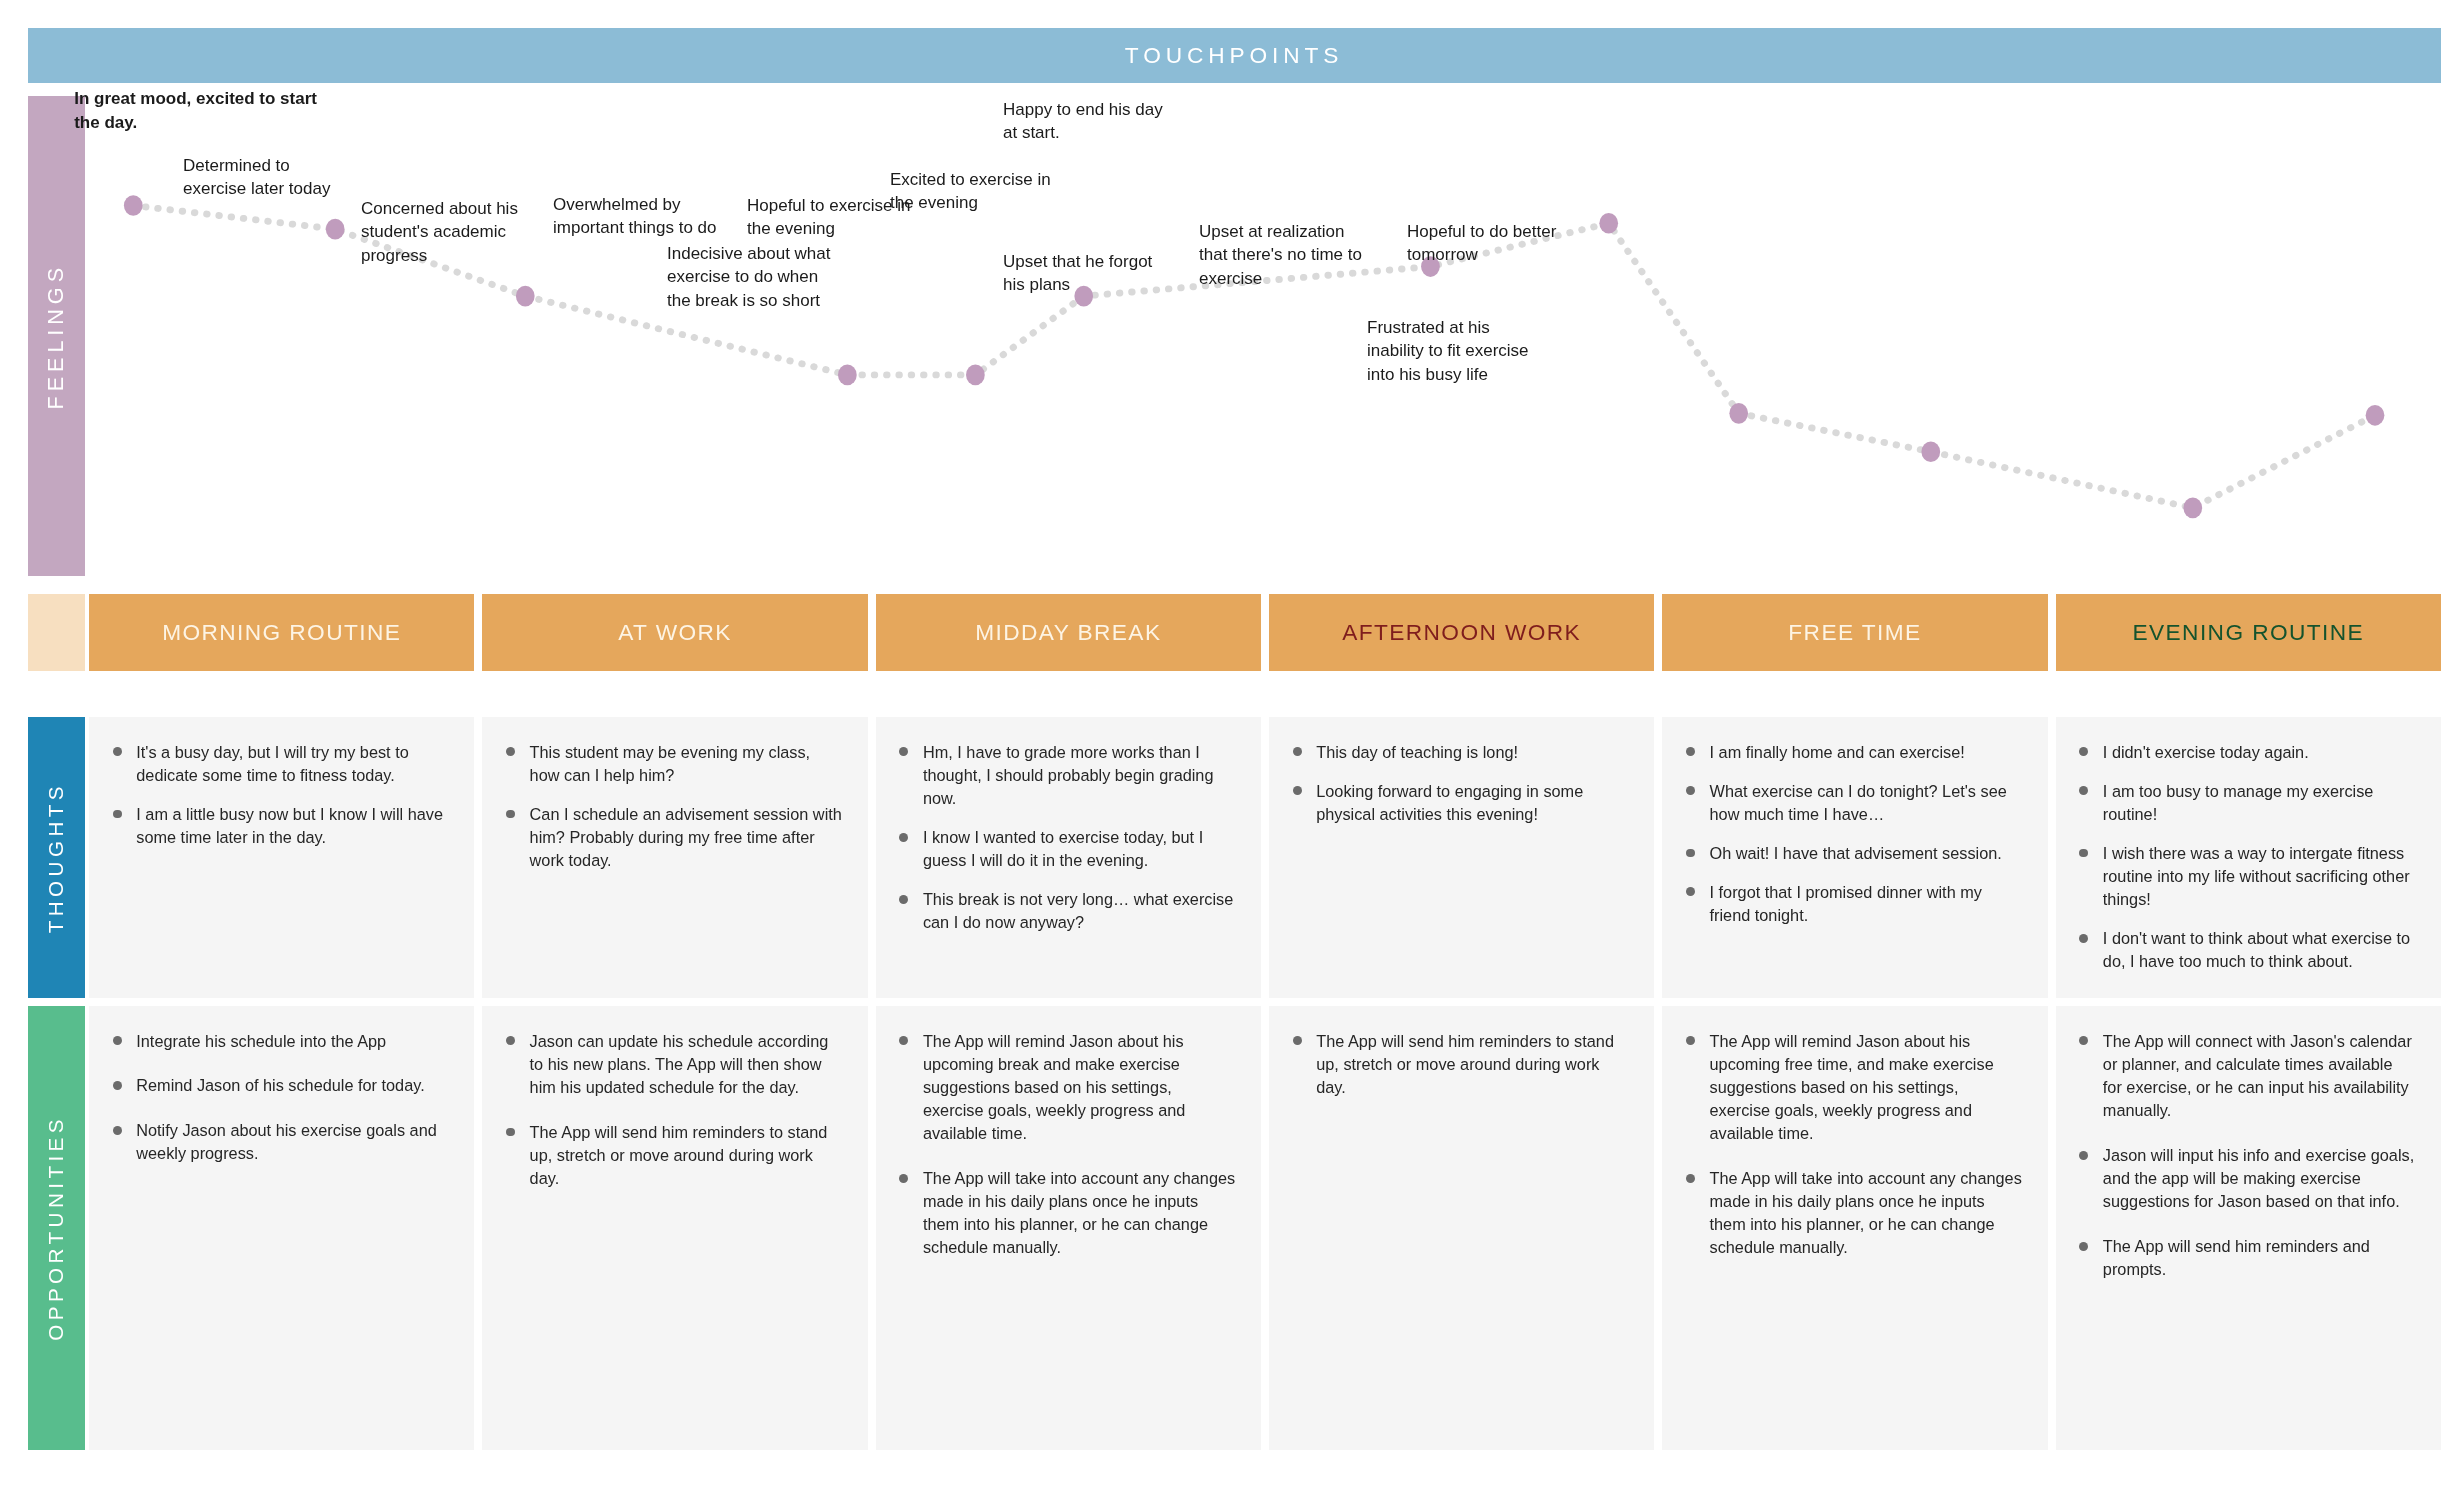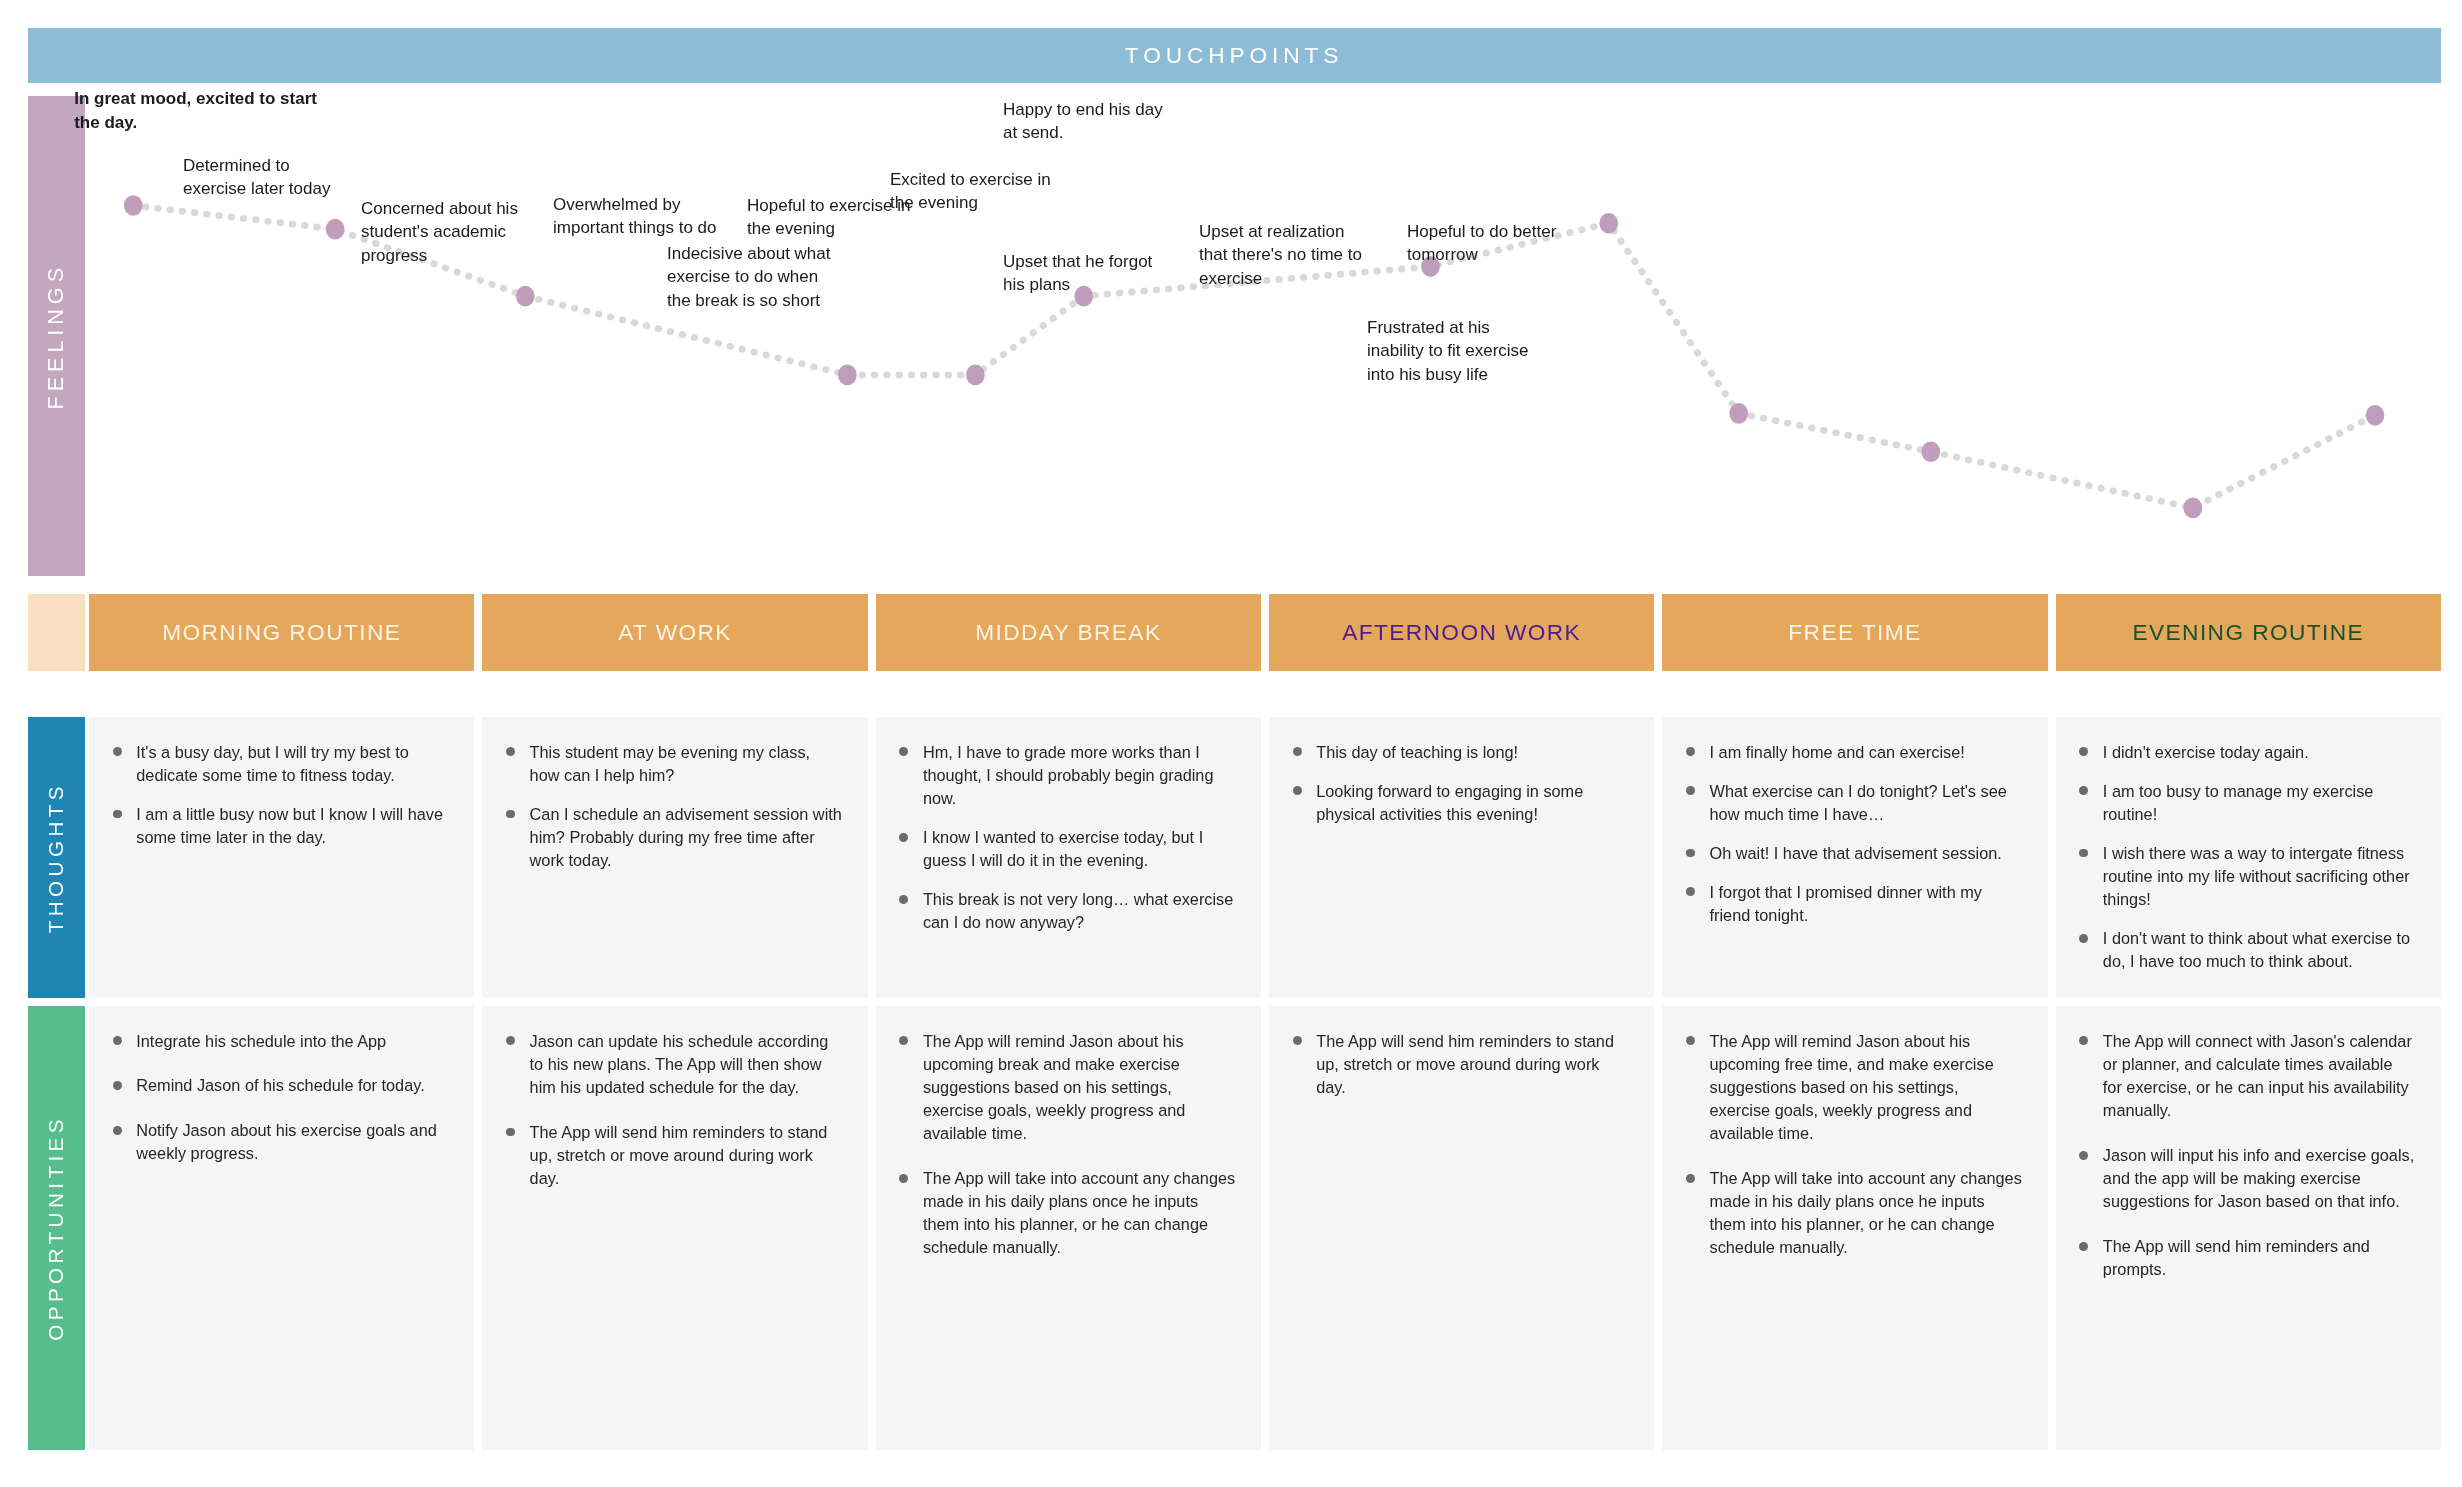--- a/index.html
+++ b/index.html
@@ -193,21 +193,21 @@
         <div class="feeling-note" style="left: 468px; top: 97px; width: 296px;">Overwhelmed by
 important things to do</div>
         <div class="feeling-note" style="left: 582px; top: 146px; width: 286px;">Indecisive about  what
 exercise to do when
 the break is so short</div>
         <div class="feeling-note" style="left: 662px; top: 98px; width: 266px;">Hopeful to exercise in
 the evening</div>
         <div class="feeling-note" style="left: 805px; top: 72px; width: 276px;">Excited to exercise in
 the evening</div>
         <div class="feeling-note" style="left: 918px; top: 2px; width: 276px;">Happy to end his day
-at send.</div>
+at start.</div>
         <div class="feeling-note" style="left: 918px; top: 154px; width: 276px;">Upset that he forgot
 his plans</div>
         <div class="feeling-note" style="left: 1114px; top: 124px; width: 276px;">Upset at realization
 that there's no time to
 exercise</div>
         <div class="feeling-note" style="left: 1282px; top: 220px; width: 276px;">Frustrated at his
 inability to fit exercise
 into his busy life</div>
         <div class="feeling-note" style="left: 1322px; top: 124px; width: 276px;">Hopeful to do better
 tomorrow</div>
@@ -219,21 +219,21 @@
       <div class="stage-cell" style="background: rgb(229, 167, 92);">
         <span class="stage-label" style="color: rgb(253, 244, 228);">MORNING ROUTINE</span>
       </div>
       <div class="stage-cell" style="background: rgb(229, 167, 92);">
         <span class="stage-label" style="color: rgb(253, 244, 228);">AT WORK</span>
       </div>
       <div class="stage-cell" style="background: rgb(229, 167, 92);">
         <span class="stage-label" style="color: rgb(253, 244, 228);">MIDDAY BREAK</span>
       </div>
       <div class="stage-cell" style="background: rgb(229, 167, 92);">
-        <span class="stage-label" style="color: #4c1d95;">AFTERNOON WORK</span>
+        <span class="stage-label" style="color: #7f1d1d;">AFTERNOON WORK</span>
       </div>
       <div class="stage-cell" style="background: rgb(229, 167, 92);">
         <span class="stage-label" style="color: rgb(253, 244, 228);">FREE TIME</span>
       </div>
       <div class="stage-cell" style="background: rgb(229, 167, 92);">
         <span class="stage-label" style="color: #14532d;">EVENING ROUTINE</span>
       </div>
     </div>
 
   <div class="row-sidebar thoughts-sidebar">

